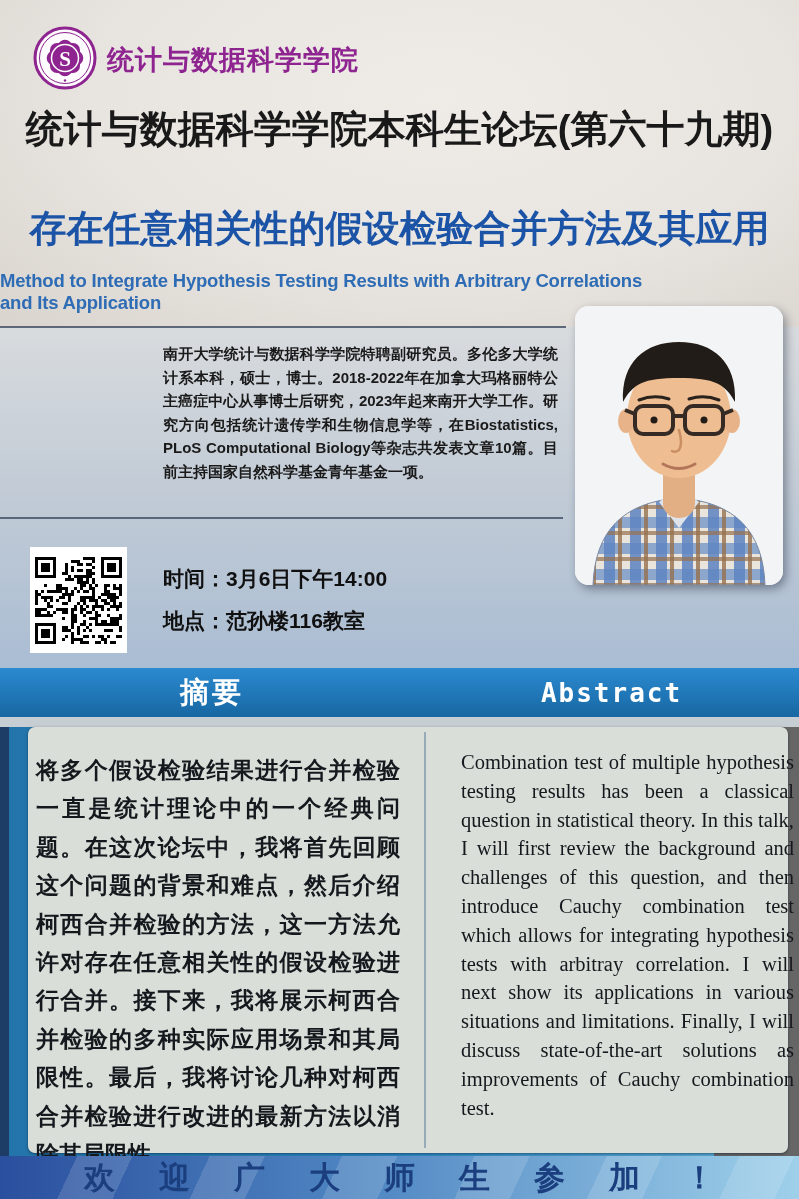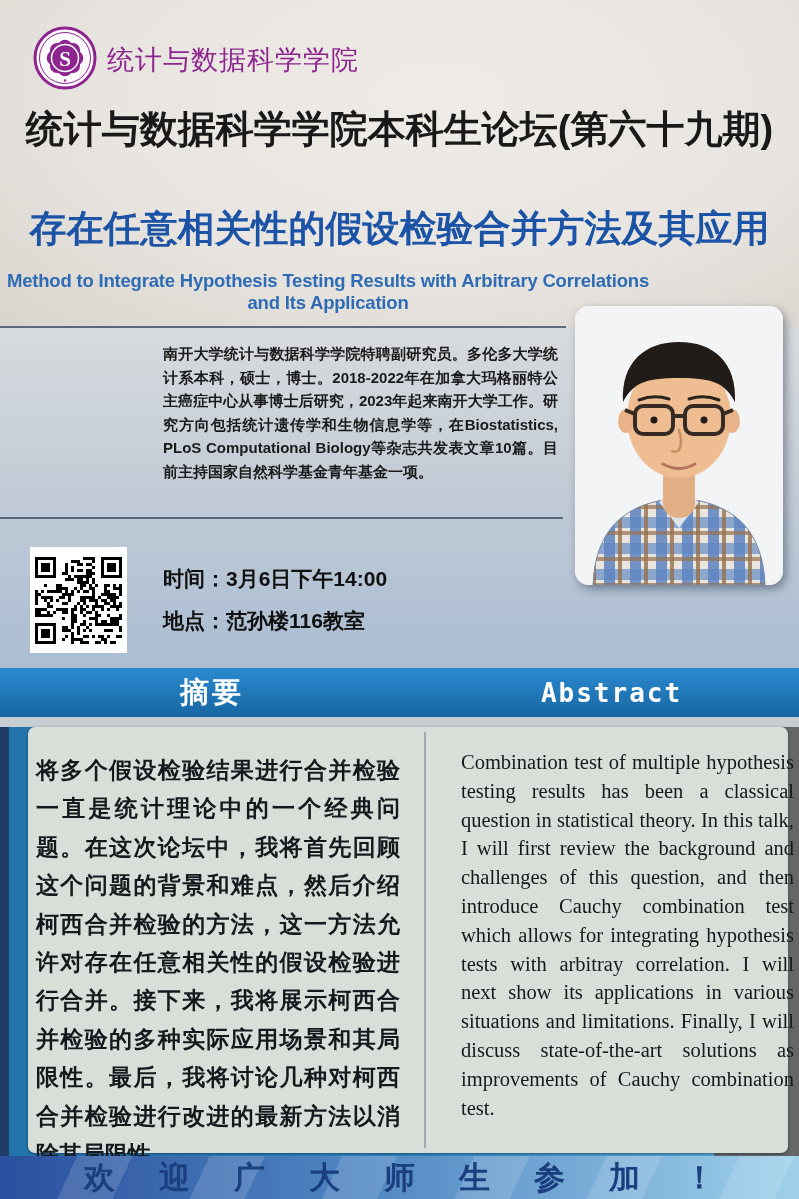--- a/index.html
+++ b/index.html
@@ -8,33 +8,33 @@
     font-family:"Liberation Sans",sans-serif;
     -webkit-font-smoothing:antialiased;
   }
   
   .sec-top{
     position:absolute;left:0;top:0;width:799px;height:327px;
     background:radial-gradient(ellipse at 55% 30%, #efece7 0%, #e8e4df 55%, #d9d4ce 100%);
   }
   .seal{position:absolute;left:33px;top:26px;width:64px;height:64px;}
   .college-name{
-    position:absolute;left:107px;top:42px;font-size:27px;font-weight:400;
+    position:absolute;left:107px;top:42px;font-size:27px;font-weight:700;
     color:#8e2490;letter-spacing:1px;
   }
   .forum-title{
     position:absolute;left:0;top:104px;width:799px;text-align:center;
     font-size:38px;font-weight:900;color:#191919;letter-spacing:0px;
   }
   .talk-title-zh{
     position:absolute;left:0;top:204px;width:799px;text-align:center;
     font-size:37px;font-weight:700;color:#1b53a6;
   }
   .talk-title-en{
-    position:absolute;left:0;top:270px;width:656px;text-align:center;
+    position:absolute;left:0;top:270px;width:656px;text-align:left;
     font-size:18.5px;font-weight:700;color:#2e6cb5;letter-spacing:-0.2px;
   }
   
   .sec-mid{
     position:absolute;left:0;top:327px;width:799px;height:341px;
     background:linear-gradient(#d8dbde 0%, #c3ccd6 45%, #aabdd3 100%);
   }
   .rule{position:absolute;height:2px;background:#48536a;opacity:.85;}
   .rule-top{left:0;top:-1px;width:566px;}
   .rule-bottom{left:0;top:190px;width:563px;}

